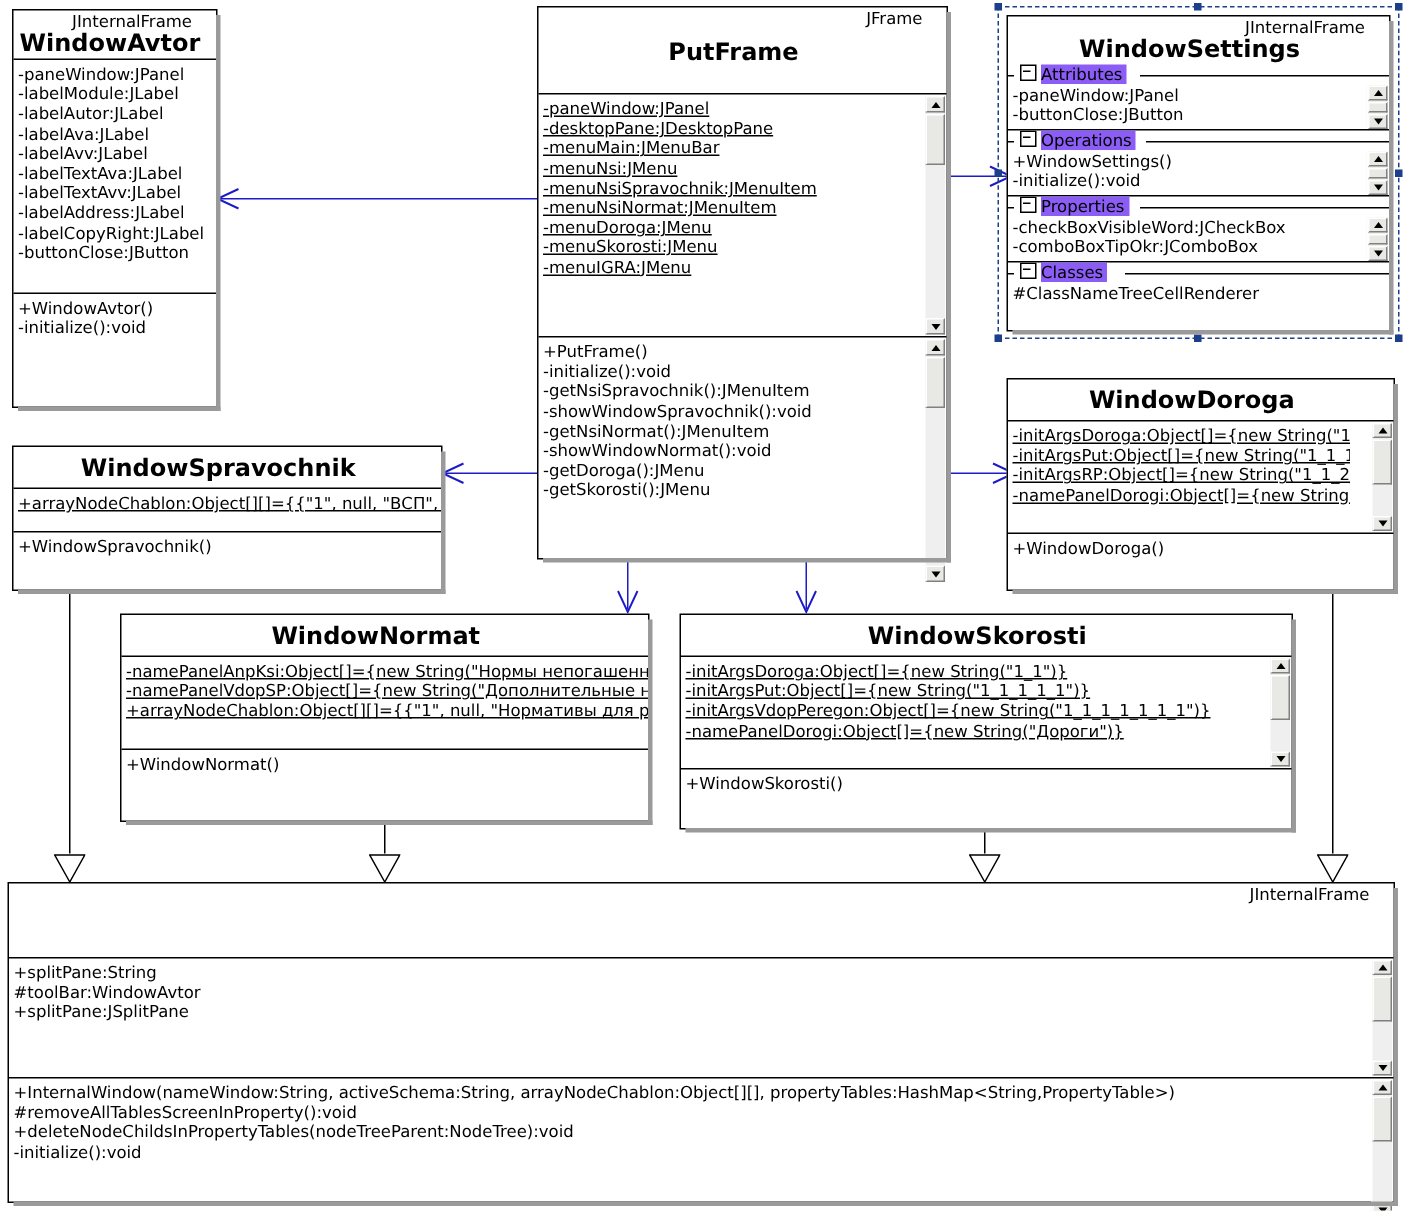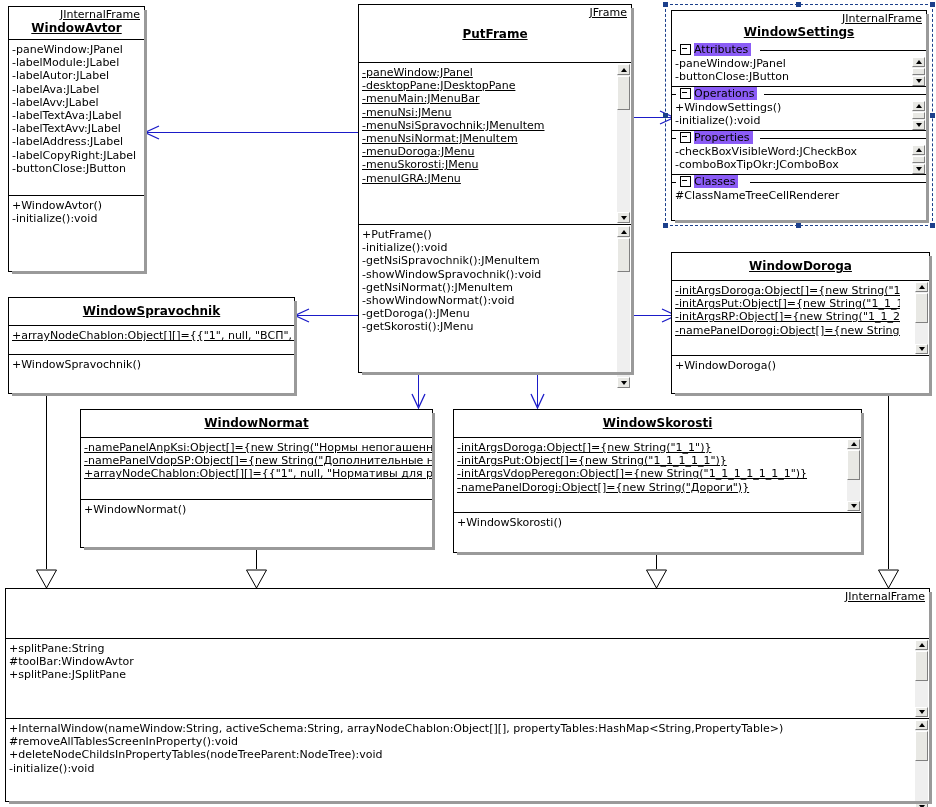--- a/index.html
+++ b/index.html
@@ -4,23 +4,23 @@
 <style>
   html,body{margin:0;padding:0;background:#ffffff;}
   body{
     width:936px;height:807px;position:relative;overflow:hidden;
     font-family:"DejaVu Sans","Liberation Sans",sans-serif;
     font-size:11px;color:#000;
   }
   .cls{position:absolute;background:#fff;border:1px solid #000;box-sizing:border-box;}
   .cls::after{content:"";position:absolute;left:3px;top:100%;width:100%;height:3px;background:#9a9a9a;}
   .cls::before{content:"";position:absolute;top:3px;left:100%;width:3px;height:100%;background:#9a9a9a;}
-  .hdr{position:relative;padding:1px 4px 3px 4px;text-decoration:underline;}
+  .hdr{position:relative;padding:1px 16px 3px 4px;}
   .stereo{text-align:right;font-size:11px;line-height:13px;white-space:nowrap;}
-  .cname{text-align:center;font-weight:bold;font-size:12px;line-height:15px;white-space:nowrap;}
+  .cname{text-align:center;font-weight:bold;font-size:16px;line-height:15px;white-space:nowrap;}
   .sep{border-top:1px solid #000;}
   .sect{position:relative;overflow:hidden;}
   .row{white-space:nowrap;line-height:13.2px;padding-left:3px;font-size:11px;overflow:hidden;}
   .u{text-decoration:underline;}
   .pad{padding:3px 0 3px 0;}
 
   
   .vsb{position:absolute;top:1px;right:1px;bottom:1px;width:13px;background:#efefef;
        border-left:1px solid #fff;}
   .vsb .ar{position:absolute;left:0;width:13px;height:11px;background:#e8e8e4;

